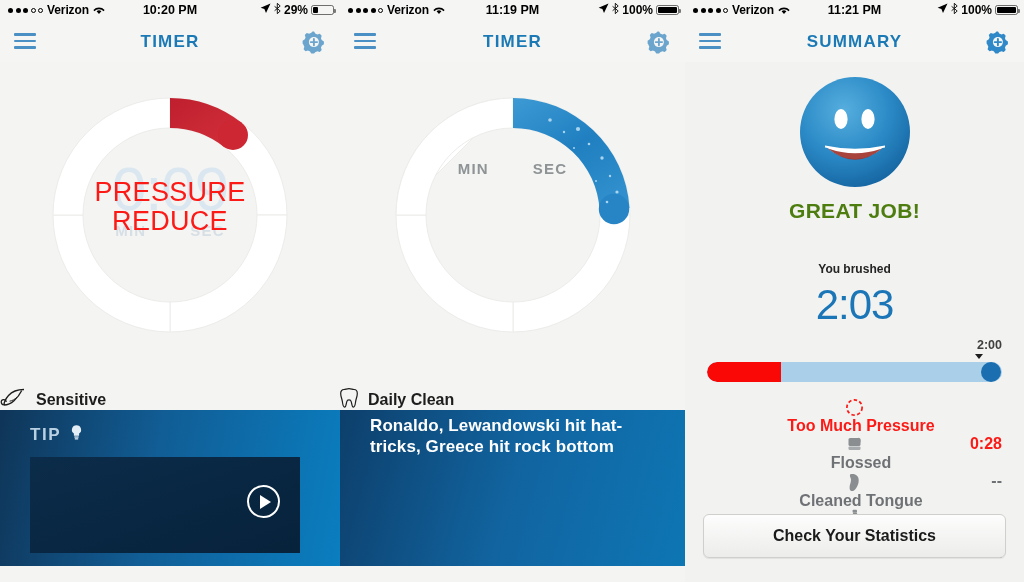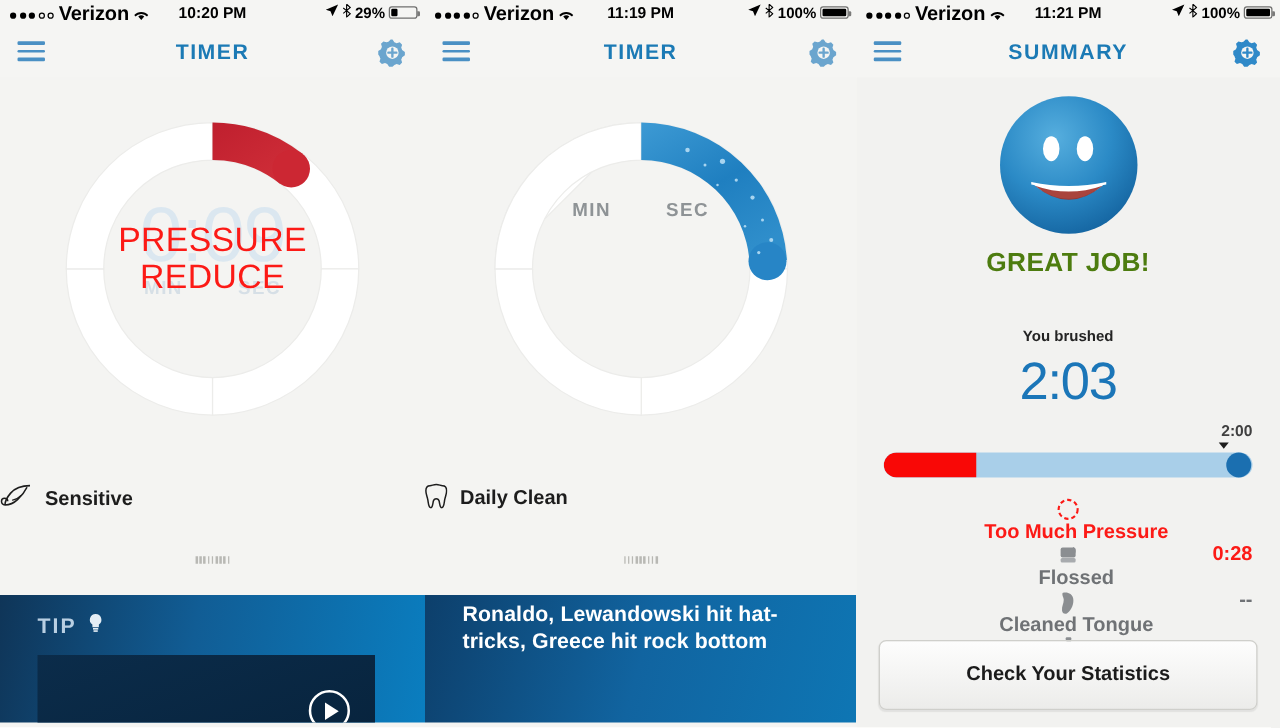--- a/index.html
+++ b/index.html
@@ -24,21 +24,21 @@
   
   .statusbar {
     height:22px; position:relative;
     font-size:12.5px; font-weight:bold; color:#000;
     background:#f5f5f3;
   }
   .sb-left { position:absolute; left:8px; top:3px; display:flex; align-items:center; gap:4px; }
   .dots { display:flex; gap:2.5px; align-items:center; }
   .dot { width:5px; height:5px; border-radius:50%; background:#000; }
   .dot.hollow { background:transparent; border:1px solid #000; width:5px; height:5px; }
-  .carrier { font-size:16px; font-weight:bold; letter-spacing:-0.1px; }
+  .carrier { font-size:12px; font-weight:bold; letter-spacing:-0.1px; }
   .wifi { width:12px; height:10px; position:relative; display:inline-block; }
   .wifi svg { display:block; }
   .sb-center { position:absolute; left:0; right:0; top:3px; text-align:center; font-size:12.5px; font-weight:bold; }
   .sb-right { position:absolute; right:6px; top:3px; display:flex; align-items:center; gap:3px; font-size:12px; font-weight:bold; }
   .batt { width:23px; height:10px; border:1px solid rgba(0,0,0,0.55); border-radius:2.5px; position:relative; }
   .batt::after { content:""; position:absolute; right:-3px; top:3px; width:1.6px; height:4px; background:rgba(0,0,0,0.5); border-radius:0 1px 1px 0; }
   .batt i { position:absolute; left:1px; top:1px; bottom:1px; background:#000; border-radius:1px; display:block; }
 
   
   .navbar { height:40px; position:relative; background:#f5f5f3; }
@@ -71,21 +71,21 @@
   .modebar {
     position:absolute; left:0; right:0; bottom:48px;
     display:flex; align-items:center; gap:10px;
   }
   .modebar .label { font-size:16px; font-weight:bold; color:#1d1d1d; }
 
   .grip { position:absolute; left:50%; bottom:9px; transform:translateX(-50%); display:flex; gap:1.6px; }
   .grip i { width:1.6px; height:6px; background:#b8b8b4; display:block; }
 
   
-  .panel { position:absolute; left:0; right:0; bottom:4px; height:102px; overflow:hidden; }
+  .panel { position:absolute; left:0; right:0; bottom:16px; height:156px; overflow:hidden; }
   .panel.tip  { background:linear-gradient(100deg,#0f3558 0%,#115d95 45%,#0a7ec0 100%); }
   .panel.news { background:linear-gradient(105deg,#0d3f6b 0%,#1164a0 50%,#0e76b4 100%); }
 
   .panel-head { display:flex; align-items:center; padding:14px 0 0 30px; gap:9px; }
   .panel-head .kicker { color:#b9cfe2; font-size:17px; font-weight:bold; letter-spacing:1.6px; }
   .news-date { margin-left:auto; margin-right:28px; color:#b9cfe2; font-size:14px; font-weight:normal; letter-spacing:0.2px; }
 
   .video-thumb {
     margin:12px 0 0 30px; width:270px; height:96px;
     background:linear-gradient(160deg,#0b2c4a,#07223b);
@@ -127,21 +127,21 @@
   .knob { position:absolute; right:1px; top:10px; width:20px; height:20px; border-radius:50%; background:#1b6fb0; }
 
   .stats { position:absolute; left:22px; right:22px; top:336px; }
   .stat-row { display:flex; align-items:center; height:37px;flex-direction:column; }
   .stat-icon { width:24px; display:flex; justify-content:center; align-items:center; }
   .stat-label { margin-left:13px; font-size:16px; font-weight:bold; color:#6f7275; }
   .stat-val { margin-left:auto; font-size:16px; font-weight:bold; color:#6f7275; }
   .stat-row.alert .stat-label, .stat-row.alert .stat-val { color:#fc1a16; }
 
   .cta {
-    position:absolute; left:18px; right:18px; bottom:14px; height:56px;
+    position:absolute; left:18px; right:18px; bottom:24px; height:44px;
     background:linear-gradient(#fdfdfd,#ececea);
     border:1px solid #cfcfcb; border-radius:6px;
     font-size:16px; font-weight:bold; color:#1b1b1b;
     display:flex; align-items:center; justify-content:center; cursor:pointer;
     box-shadow:0 1px 1px rgba(0,0,0,0.07);
   }
 </style>
 </head>
 <body>
 

